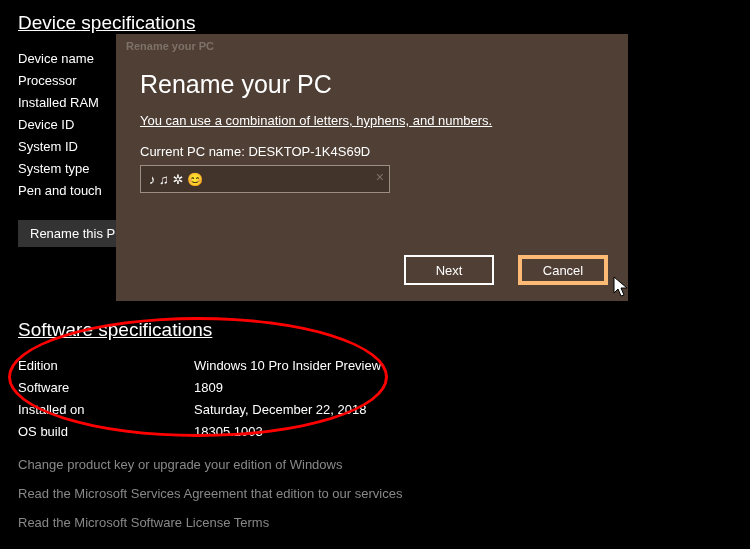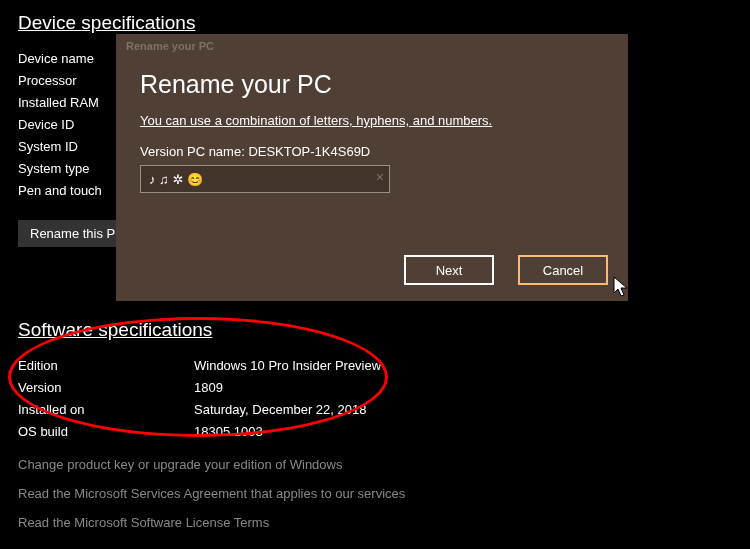--- a/index.html
+++ b/index.html
@@ -93,21 +93,21 @@
     bottom: 16px;
     display: flex;
     gap: 24px;
     border-radius: 6px;
   }
   .modal-btn {
     width: 90px;
     height: 30px;
     background: transparent;
     color: #fff;
-    border: 2px solid #fdba74;
+    border: 4px solid #fdba74;
     font-size: 13px;
     cursor: pointer;
   }
   .modal-btn.primary { border: 2px solid #fff; }
   .cursor {
     position: absolute;
     left: 613px;
     top: 276px;
     z-index: 20;
     pointer-events: none;
@@ -159,45 +159,45 @@
   <button class="rename-btn">Rename this PC</button>
 
   <div class="win-spec">
     <h2 class="section-title">Software specifications</h2>
     <div class="spec-list">
       <div class="spec-row">
         <div class="spec-label">Edition</div>
         <div class="spec-value">Windows 10 Pro Insider Preview</div>
       </div>
       <div class="spec-row">
-        <div class="spec-label">Version</div>
+        <div class="spec-label">Software</div>
         <div class="spec-value">1809</div>
       </div>
       <div class="spec-row">
         <div class="spec-label">Installed on</div>
         <div class="spec-value">Saturday, December 22, 2018</div>
       </div>
       <div class="spec-row">
         <div class="spec-label">OS build</div>
         <div class="spec-value">18305.1003</div>
       </div>
     </div>
     <span class="link">Change product key or upgrade your edition of Windows</span>
-    <span class="link">Read the Microsoft Services Agreement that applies to our services</span>
+    <span class="link">Read the Microsoft Services Agreement that edition to our services</span>
     <span class="link">Read the Microsoft Software License Terms</span>
   </div>
 </div>
 
 <div class="modal">
   <div class="modal-titlebar">Rename your PC</div>
   <div class="modal-body">
     <div class="modal-heading">Rename your PC</div>
     <div class="modal-desc">You can use a combination of letters, hyphens, and numbers.</div>
     <div class="modal-current">
-      <span>Version PC name: </span><span>DESKTOP-1K4S69D</span>
+      <span>Current PC name: </span><span>DESKTOP-1K4S69D</span>
     </div>
     <div class="input-wrap">
       <input class="modal-input" type="text" value="♪ ♫ ✲ 😊" style="">
       <span class="input-clear">×</span>
     </div>
   </div>
   <div class="modal-footer">
     <button class="modal-btn primary">Next</button>
     <button class="modal-btn">Cancel</button>
   </div>

